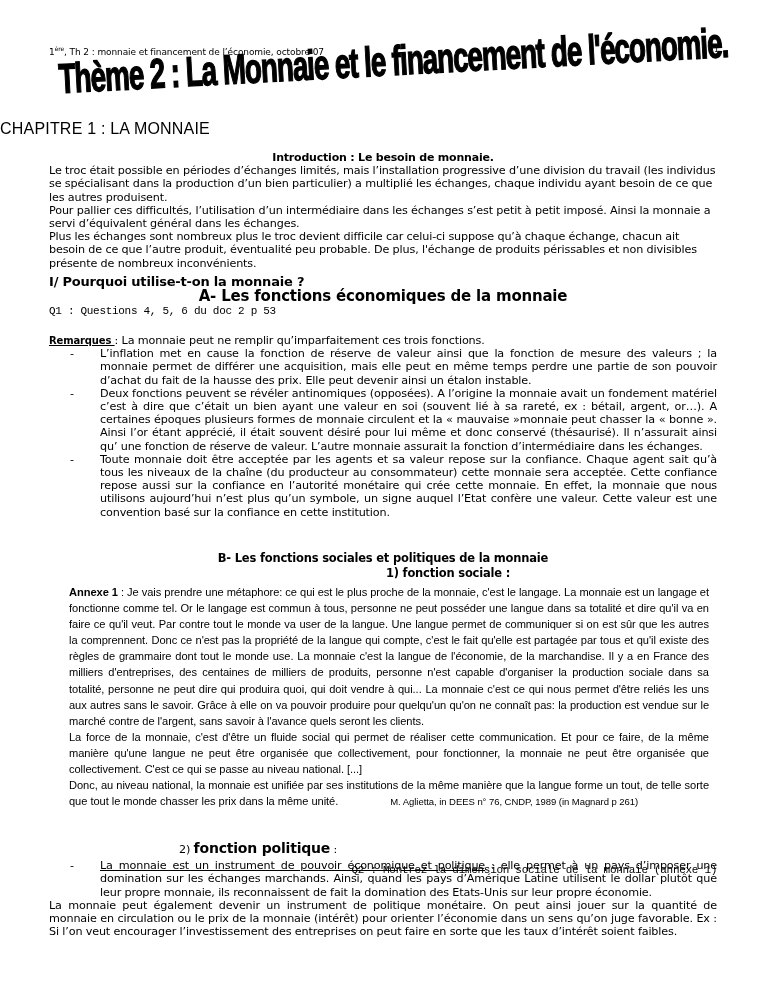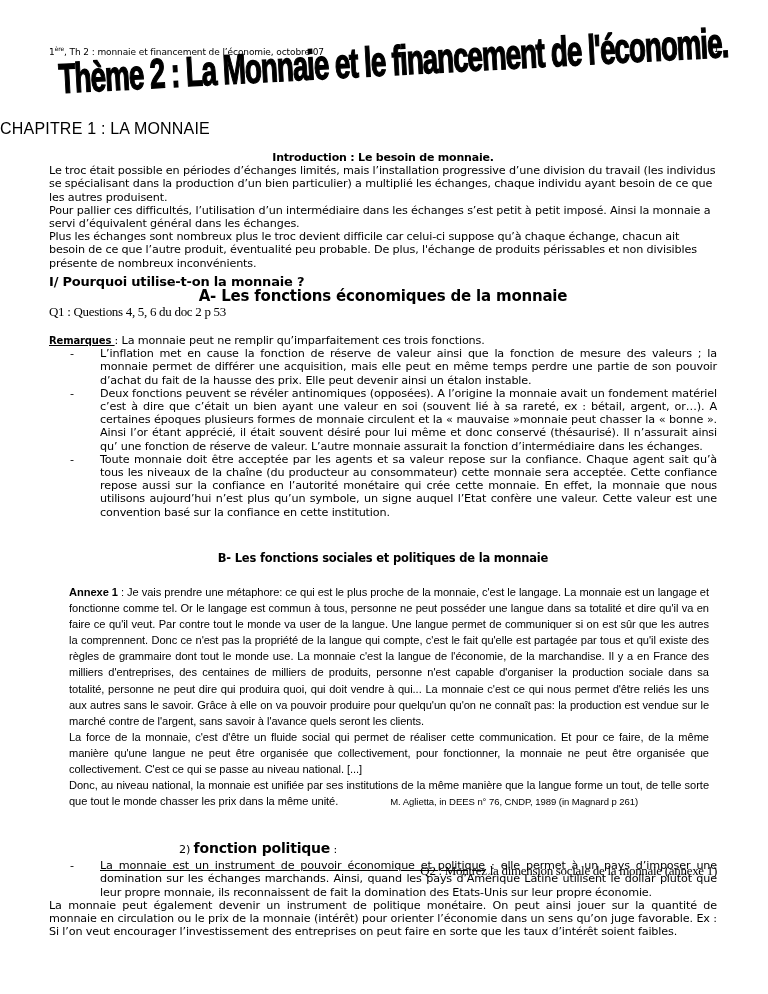--- a/index.html
+++ b/index.html
@@ -15,21 +15,21 @@
   .h-big { font-family: "DejaVu Sans", sans-serif; font-weight: bold; font-size: 13px; letter-spacing: -0.2px; }
   p { margin: 0; }
   .justify { text-align: justify; }
   .remarks-label { font-weight: bold; text-decoration: underline; font-size: 10px; }
   ul.dash { list-style: none; margin: 0; padding: 0 0 0 51px; }
   ul.dash li { position: relative; text-align: justify; }
   ul.dash li::before { content: "-"; position: absolute; left: -30px; }
   .annex { font-family: "Liberation Sans", sans-serif; font-size: 11.1px; line-height: 16.1px; letter-spacing: -0.05px; text-align: justify; padding-left: 20px; width: 640px; }
   .annex b { font-weight: bold; }
   .annex .cite { font-size: 9.5px; padding-left: 52px; }
-  .q { font-family: Liberation Serif, serif; font-size: 13px; letter-spacing: -0.3px; }
+  .q { font-family: Liberation Mono, monospace; font-size: 11px; letter-spacing: -0.3px; }
   .sub { padding-left: 130px; font-weight: bold; font-size: 11.5px; }
   .underline { text-decoration: underline; }
 </style>
 </head>
 <body>
 
 <div class="page">
 
   <div class="hdr"><span>1</span><sup>ère</sup><span>, Th 2 : monnaie et financement de l’économie, octobre 07</span></div>
   <div class="pagenum">1</div>
@@ -55,20 +55,21 @@
     <p><span class="remarks-label">Remarques </span><span>: La monnaie peut ne remplir qu’imparfaitement  ces trois fonctions.</span></p>
     <ul class="dash">
       <li>L’inflation met en cause la fonction de réserve de valeur ainsi que la fonction de  mesure des valeurs ; la monnaie permet de différer une acquisition, mais elle peut en même temps perdre une partie de son pouvoir d’achat du fait de la hausse des prix. Elle peut devenir ainsi un étalon instable.</li>
       <li>Deux fonctions peuvent  se révéler antinomiques (opposées). A l’origine la monnaie avait un fondement matériel c’est à dire que c’était un bien ayant une valeur en soi (souvent lié à sa rareté, ex : bétail, argent, or…). A certaines époques plusieurs formes de monnaie circulent et la « mauvaise »monnaie peut chasser la « bonne ». Ainsi l’or étant apprécié, il était souvent désiré pour lui même et donc conservé (thésaurisé). Il  n’assurait ainsi qu’ une fonction de réserve de valeur. L’autre monnaie assurait la fonction d’intermédiaire dans les échanges.</li>
       <li>Toute monnaie doit être acceptée par les agents et sa valeur repose sur la confiance. Chaque agent sait qu’à tous les niveaux de la chaîne (du producteur au consommateur) cette monnaie sera acceptée. Cette confiance repose aussi sur la confiance en l’autorité monétaire qui crée cette monnaie. En effet, la monnaie que nous utilisons aujourd’hui n’est plus qu’un symbole, un signe auquel l’Etat confère une valeur. Cette valeur  est une convention basé sur la confiance en cette institution.</li>
     </ul>
   </div>
 
   <div class="body" style="top:552px;">
     <p class="h-bold" style="font-size:11.5px;">B- Les fonctions sociales et politiques de la monnaie</p>
+    <p class="h-bold sub" style="margin-top:2px;">1)  fonction sociale :</p>
   </div>
 
   <div class="body annex" style="top:584px;">
     <p><b>Annexe 1</b><span> : Je vais prendre une métaphore: ce qui est le plus proche de la monnaie, c'est le langage. La monnaie est un langage et fonctionne comme tel. Or le langage est commun à tous, personne ne peut posséder une langue dans sa totalité et dire qu'il va en faire ce qu'il veut. Par contre tout le monde va user de la langue. Une langue permet de communiquer si on est sûr que les autres la comprennent. Donc ce n'est pas la propriété de la langue qui compte, c'est le fait qu'elle est partagée par tous et qu'il existe des règles de grammaire dont tout le monde use. La monnaie c'est la langue de l'économie, de la marchandise. Il y a en France des milliers d'entreprises, des centaines de milliers de produits, personne n'est capable d'organiser la production sociale dans sa totalité, personne ne peut dire qui produira quoi, qui doit vendre à qui... La monnaie c'est ce qui nous permet d'être reliés les uns aux autres sans le savoir. Grâce à elle on va pouvoir produire pour quelqu'un qu'on ne connaît pas: la production est vendue sur le marché contre de l'argent, sans savoir à l'avance quels seront les clients.</span></p>
     <p>La force de la monnaie, c'est d'être un fluide social qui permet de réaliser cette communication. Et pour ce faire, de la même manière qu'une langue ne peut être organisée que collectivement, pour fonctionner, la monnaie ne peut être organisée que collectivement. C'est ce qui se passe au niveau national. [...]</p>
     <p><span>Donc, au niveau national, la monnaie est unifiée par ses institutions de la même manière que la langue forme un tout, de telle sorte que tout le monde chasser les prix dans la même unité.</span><span class="cite">M. Aglietta, in DEES n° 76, CNDP, 1989 (in Magnard p 261)</span></p>
   </div>
 
   <div class="body" style="top:864px;text-align:right;">
     <p class="q">Q2 : Montrez la dimension sociale de la monnaie (annexe 1)</p>

